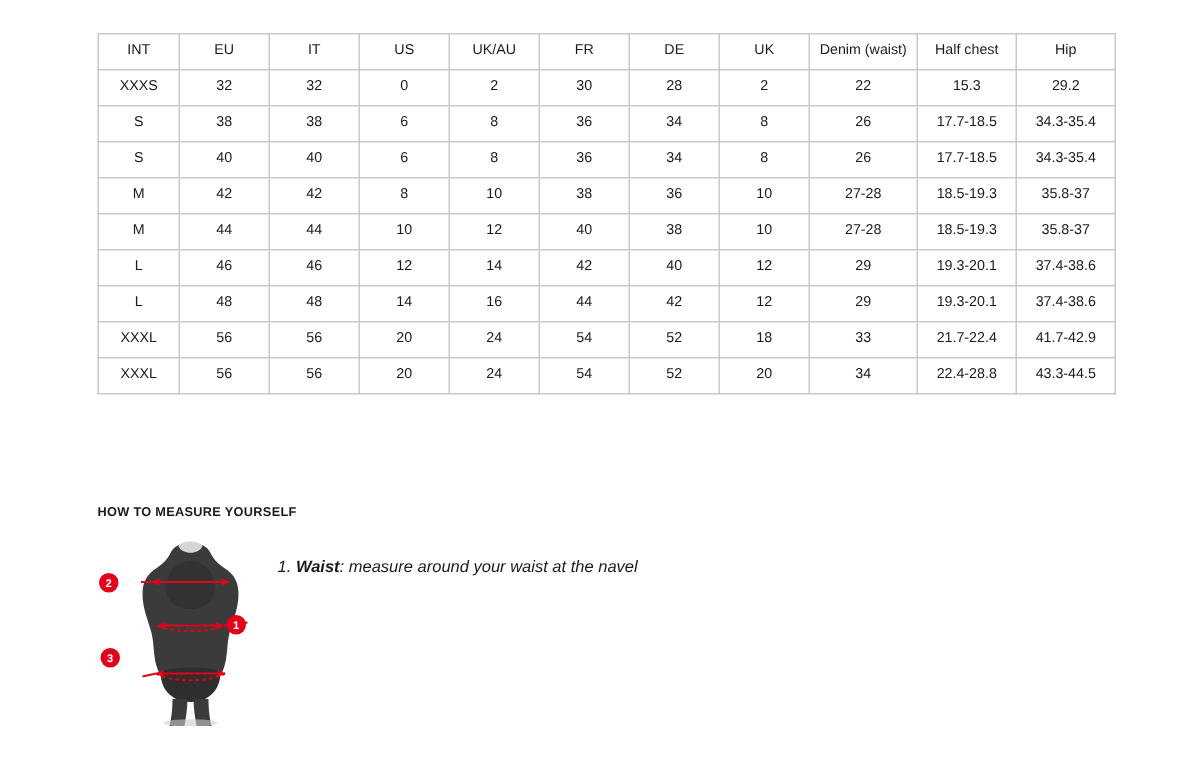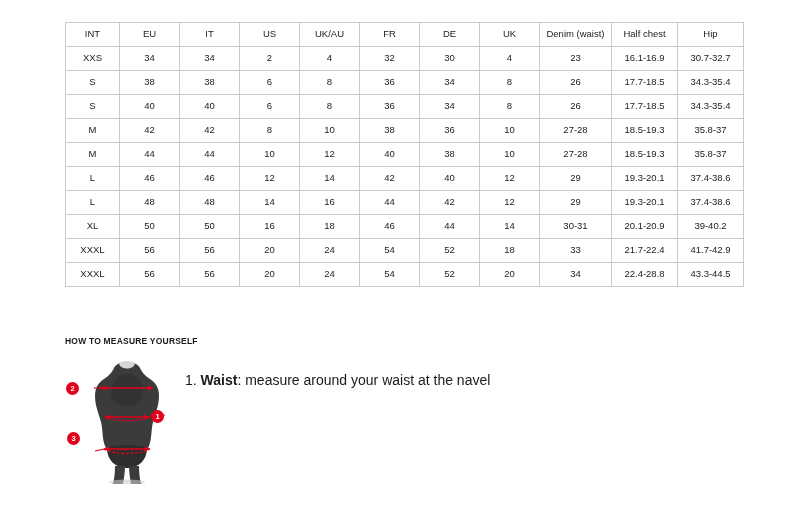--- a/index.html
+++ b/index.html
@@ -77,24 +77,25 @@
     width: 120px;
     position: relative;
     height: 130px;
     flex: 0 0 120px;
   }
   .notes-col {
     flex: 1 1 auto;
     padding-top: 16px;
   }
   .note {
-    font-size: 14px;
+    font-size: 11px;
     color: #1a1a1a;
     margin-bottom: 14px;
     line-height: 1.2;
+    font-style: italic;
   }
   .note b { font-weight: bold; }
 
   
   .mannequin {
     position: absolute;
     left: 20px;
     top: 0;
     width: 84px;
     height: 128px;
@@ -145,31 +146,31 @@
           <th>FR</th>
           <th>DE</th>
           <th>UK</th>
           <th>Denim (waist)</th>
           <th>Half chest</th>
           <th>Hip</th>
         </tr>
       </thead>
       <tbody>
         <tr>
-          <td>XXS</td>
-          <td>34</td>
-          <td>34</td>
+          <td>XXXS</td>
+          <td>32</td>
+          <td>32</td>
+          <td>0</td>
           <td>2</td>
-          <td>4</td>
-          <td>32</td>
           <td>30</td>
-          <td>4</td>
-          <td>23</td>
-          <td>16.1-16.9</td>
-          <td>30.7-32.7</td>
+          <td>28</td>
+          <td>2</td>
+          <td>22</td>
+          <td>15.3</td>
+          <td>29.2</td>
         </tr>
         <tr>
           <td>S</td>
           <td>38</td>
           <td>38</td>
           <td>6</td>
           <td>8</td>
           <td>36</td>
           <td>34</td>
           <td>8</td>
@@ -234,33 +235,20 @@
           <td>48</td>
           <td>48</td>
           <td>14</td>
           <td>16</td>
           <td>44</td>
           <td>42</td>
           <td>12</td>
           <td>29</td>
           <td>19.3-20.1</td>
           <td>37.4-38.6</td>
-        </tr>
-        <tr>
-          <td>XL</td>
-          <td>50</td>
-          <td>50</td>
-          <td>16</td>
-          <td>18</td>
-          <td>46</td>
-          <td>44</td>
-          <td>14</td>
-          <td>30-31</td>
-          <td>20.1-20.9</td>
-          <td>39-40.2</td>
         </tr>
         <tr>
           <td>XXXL</td>
           <td>56</td>
           <td>56</td>
           <td>20</td>
           <td>24</td>
           <td>54</td>
           <td>52</td>
           <td>18</td>

